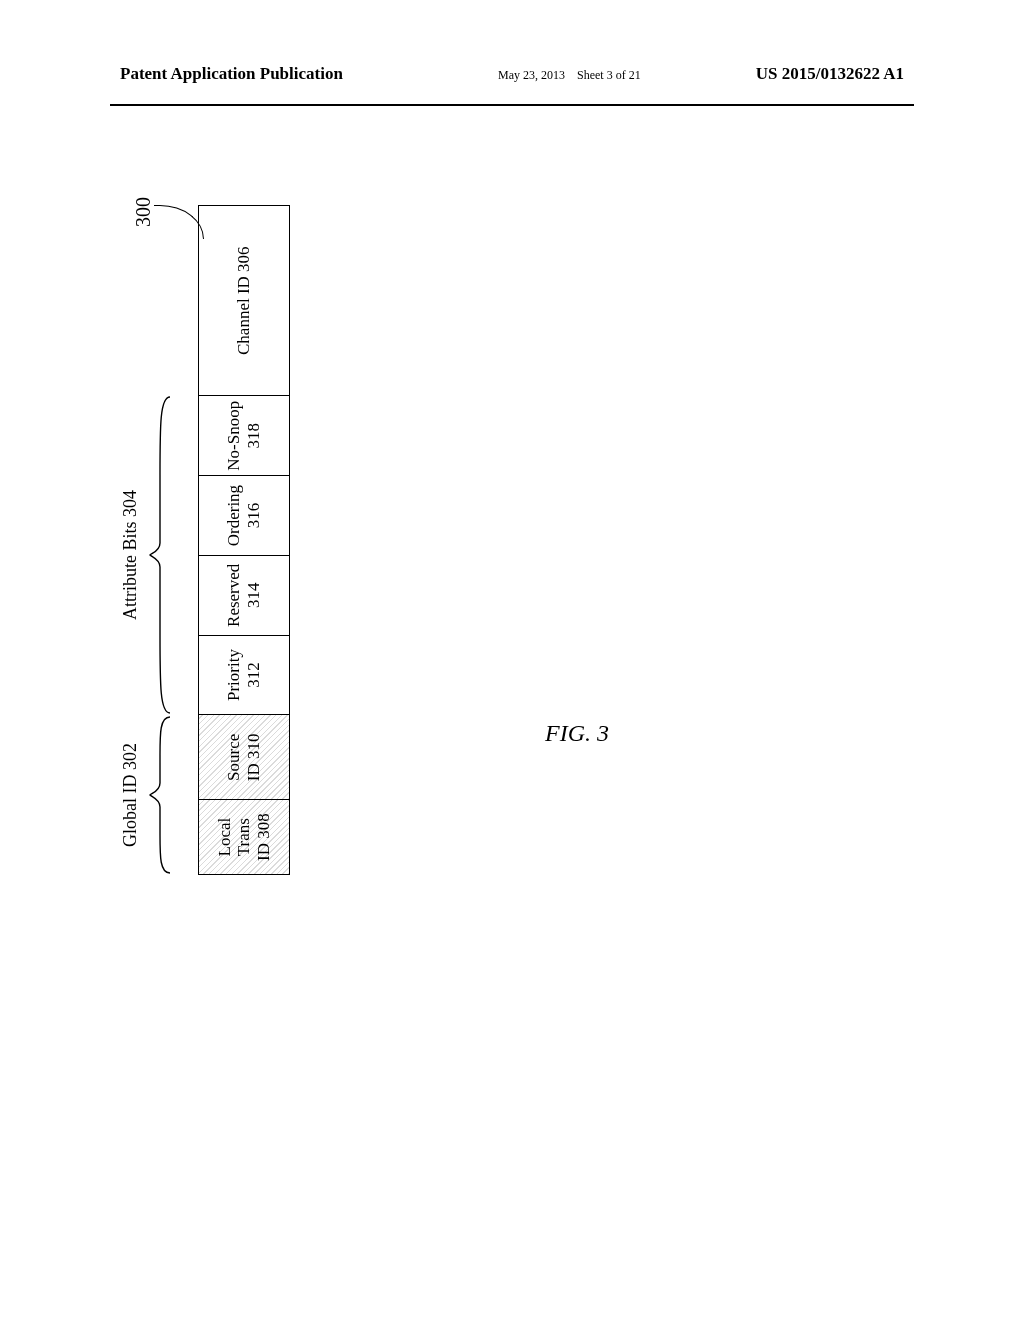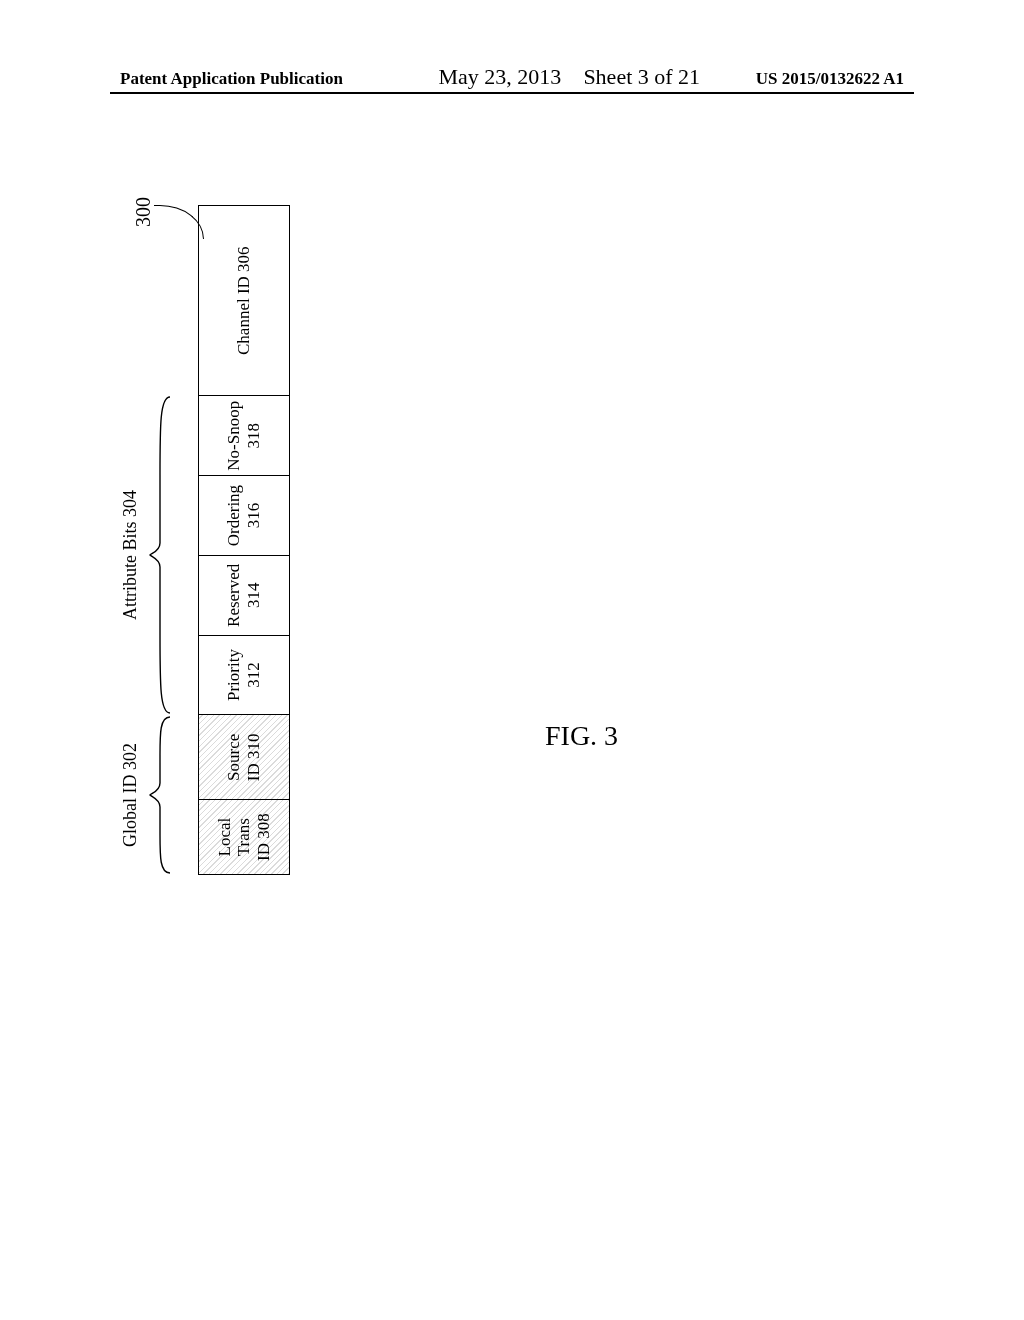--- a/index.html
+++ b/index.html
@@ -1,23 +1,23 @@
 <!DOCTYPE html>
 <html><head>
 <meta charset="utf-8">
 <style>
   * { box-sizing: border-box; margin: 0; padding: 0; }
   html, body { width: 1024px; height: 1320px; background: #fff; font-family: "Times New Roman", Times, serif; color: #000; }
   .page { position: relative; width: 1024px; height: 1320px; }
 
   
   .hdr { position: absolute; top: 64px; left: 0; width: 1024px; }
-  .hdr-row { display: flex; align-items: baseline; padding: 0 120px 2px 120px; }
+  .hdr-row { display: flex; align-items: baseline; padding: 0 120px 20px 120px; }
   .hdr-left { font-weight: bold; font-size: 17px; flex: 0 0 auto; }
-  .hdr-mid { flex: 1 1 auto; text-align: center; font-size: 22px; margin-left: 40px; }
+  .hdr-mid { flex: 1 1 auto; text-align: center; font-size: 12px; margin-left: 40px; }
   .hdr-right { font-weight: bold; font-size: 17px; flex: 0 0 auto; }
   .hdr-rule { border-bottom: 2px solid #000; margin: 0 110px; }
 
   
   .fig-wrap { position: absolute; left: 120px; top: 175px; width: 300px; height: 700px; }
   .fig-inner {
     position: absolute;
     left: 0; top: 0;
     width: 700px; height: 300px;
     transform-origin: top left;
@@ -34,21 +34,21 @@
   .cell { border-right: 1px solid #000; display: flex; flex-direction: column; align-items: center; justify-content: center; font-size: 17px; line-height: 1.15; text-align: center; padding: 4px 4px; }
   .cell:last-child { border-right: none; }
   .cell.shade { background-image: repeating-linear-gradient(45deg, rgba(0,0,0,0.14) 0, rgba(0,0,0,0.14) 1px, transparent 1px, transparent 4px); }
   .cell span { display: block; }
 
   
   .ref300 { position: absolute; font-size: 20px; }
   .ref300-arc { position: absolute; width: 34px; height: 50px; border: 1.5px solid #000; border-left: none; border-top: none; border-bottom-right-radius: 34px 44px; }
 
   
-  .figcap { position: absolute; font-size: 28px; }
+  .figcap { position: absolute; font-size: 24px; font-style: italic; }
 </style>
 </head>
 <body>
 
 <div class="page">
 
   <div class="hdr">
     <div class="hdr-row">
       <div class="hdr-left">Patent Application Publication</div>
       <div class="hdr-mid">

